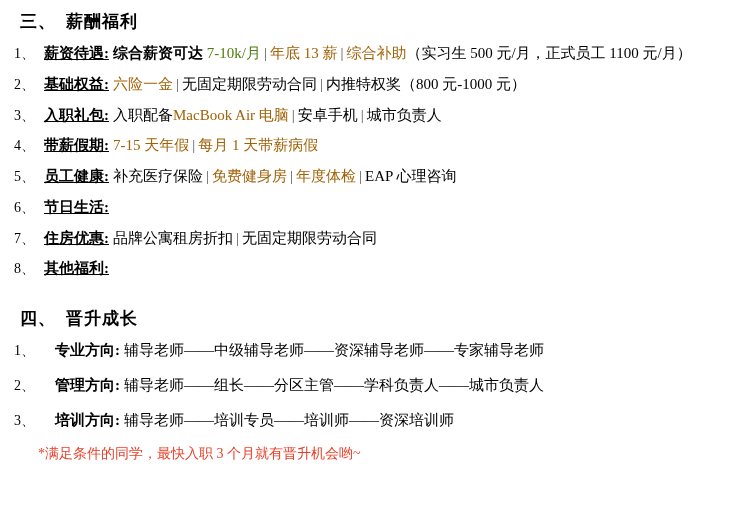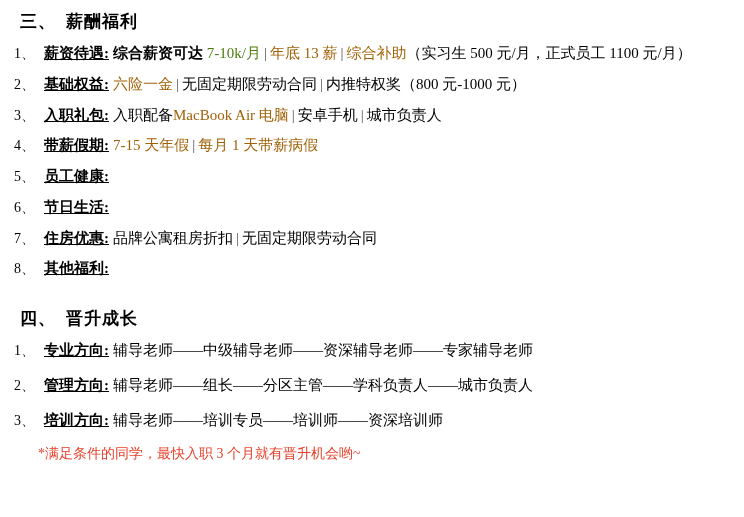--- a/index.html
+++ b/index.html
@@ -73,23 +73,23 @@
     margin: 0 0 13px 0;
     line-height: 1.45;
   }
   .promo-row .idx {
     width: 30px;
     flex: 0 0 30px;
     font-size: 14px;
   }
   .promo-row .lbl {
     font-weight: bold;
-    text-decoration: underline;
     white-space: nowrap;
     margin-right: 4px;
+    margin-left: 11px;
   }
   .footnote {
     color: #e8402a;
     font-size: 14px;
     margin: 14px 0 8px 24px;
   }
 </style>
 </head>
 <body>
 
@@ -129,20 +129,23 @@
       <span class="idx">4、</span>
       <span class="lbl">带薪假期:</span>
       <span class="body">
         <span class="red">7-15 天年假</span><span class="sep">|</span><span class="red">每月 1 天带薪病假</span>
       </span>
     </div>
 
     <div class="row">
       <span class="idx">5、</span>
       <span class="lbl">员工健康:</span>
+      <span class="body">
+        <span>补充医疗保险</span><span class="sep">|</span><span class="red">免费健身房</span><span class="sep">|</span><span class="red">年度体检</span><span class="sep">|</span><span>EAP 心理咨询</span>
+      </span>
     </div>
 
     <div class="row">
       <span class="idx">6、</span>
       <span class="lbl">节日生活:</span>
     </div>
 
     <div class="row">
       <span class="idx">7、</span>
       <span class="lbl">住房优惠:</span>

